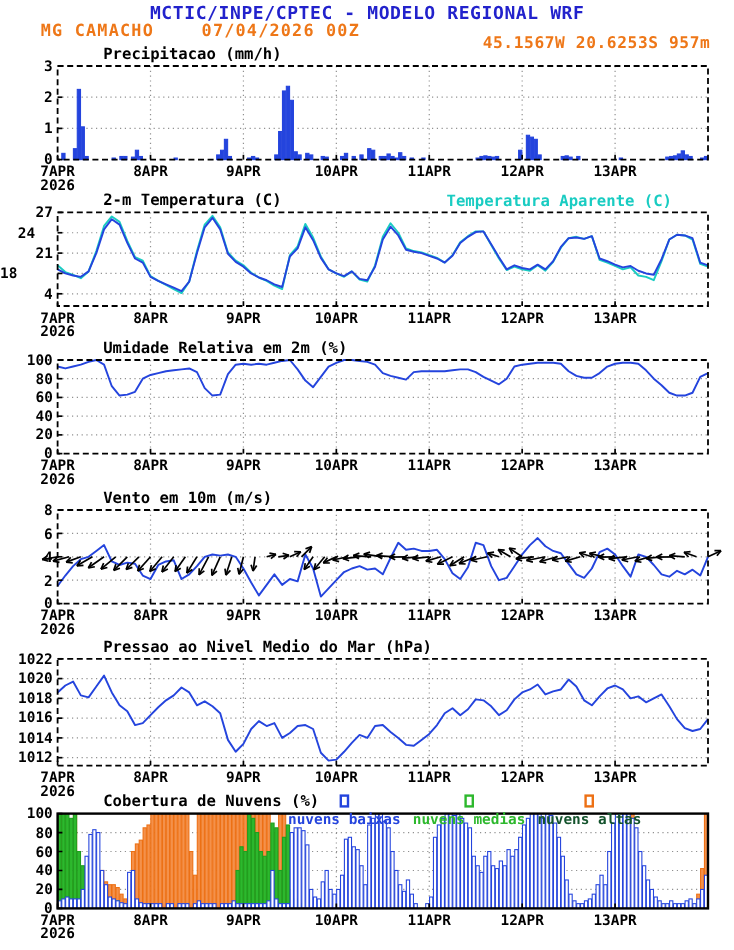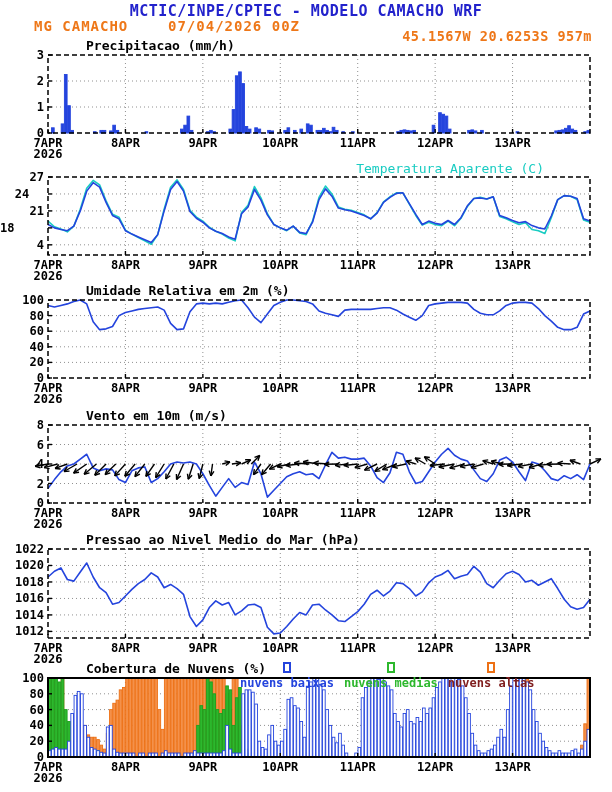--- a/index.html
+++ b/index.html
@@ -7,21 +7,21 @@
          font-family:"DejaVu Sans Mono",monospace;}
   .sheet *{box-sizing:border-box;}
   svg{position:absolute;left:0;top:0;}
   .lbl{position:absolute;font-weight:bold;font-size:12px;color:#000;white-space:nowrap;line-height:1;}
   .hdr-title{position:absolute;left:0;right:0;top:2px;text-align:center;font-weight:bold;
              font-size:15px;letter-spacing:.5px;color:#2222cc;}
   .hdr-station{position:absolute;left:34px;top:18px;font-weight:bold;font-size:14px;letter-spacing:1px;color:#ee7718;}
   .hdr-run{position:absolute;left:168px;top:18px;font-weight:bold;font-size:14px;letter-spacing:1px;color:#ee7718;}
   .hdr-coords{position:absolute;right:20px;top:28px;font-weight:bold;font-size:13.5px;letter-spacing:.5px;color:#ee7718;}
   .ptitle{position:absolute;font-weight:bold;font-size:13px;color:#000000;white-space:nowrap;margin-left:16px;}
-  .aparente{position:absolute;right:68px;top:161px;font-weight:normal;font-size:13px;color:#19ccc2;white-space:nowrap;}
+  .aparente{position:absolute;right:52px;top:161px;font-weight:bold;font-size:13px;color:#19ccc2;white-space:nowrap;}
   .legend{position:absolute;left:240px;top:662px;display:flex;gap:10px;align-items:center;}
   .leg-item{display:flex;align-items:center;gap:3px;font-weight:bold;font-size:12px;white-space:nowrap;flex-direction:column;}
   .leg-box{width:8px;height:11px;background:#fff;border:2px solid;display:inline-block;}
 </style>
 </head>
 <body>
 
 <div class="sheet">
   <svg id="plot-svg" width="612" height="792">
       <line x1="125.42857142857143" x2="125.42857142857143" y1="55" y2="133" stroke="#909090" stroke-width="1" stroke-dasharray="1 3"></line>
@@ -742,40 +742,41 @@
       <span class="lbl" style="left: 22px; width: 52px; text-align: center; top: 761px;">7APR</span>
       <span class="lbl" style="left: 99.4286px; width: 52px; text-align: center; top: 761px;">8APR</span>
       <span class="lbl" style="left: 176.857px; width: 52px; text-align: center; top: 761px;">9APR</span>
       <span class="lbl" style="left: 254.286px; width: 52px; text-align: center; top: 761px;">10APR</span>
       <span class="lbl" style="left: 331.714px; width: 52px; text-align: center; top: 761px;">11APR</span>
       <span class="lbl" style="left: 409.143px; width: 52px; text-align: center; top: 761px;">12APR</span>
       <span class="lbl" style="left: 486.571px; width: 52px; text-align: center; top: 761px;">13APR</span>
       <span class="lbl" style="left: 22px; width: 52px; text-align: center; top: 772px;">2026</span>
     </div>
 
-  <div class="hdr-title">MCTIC/INPE/CPTEC - MODELO CAMACHO WRF</div>
+  <div class="hdr-title">MCTIC/INPE/CPTEC - MODELO REGIONAL WRF</div>
   <div class="hdr-station">MG CAMACHO</div>
   <div class="hdr-run">07/04/2026 00Z</div>
   <div class="hdr-coords">45.1567W 20.6253S 957m</div>
 
   <span class="ptitle" style="left:70px;top:38px">Precipitacao (mm/h)</span>
+  <span class="ptitle" style="left:70px;top:160px">2-m Temperatura (C)</span>
   <span class="ptitle" style="left:70px;top:283px">Umidade Relativa em 2m (%)</span>
   <span class="ptitle" style="left:70px;top:408px">Vento em 10m (m/s)</span>
   <span class="ptitle" style="left:70px;top:532px">Pressao ao Nivel Medio do Mar (hPa)</span>
   <span class="ptitle" style="left:70px;top:661px">Cobertura de Nuvens (%)</span>
 
   <span class="aparente">Temperatura Aparente (C)</span>
 
   <div class="legend">
     <span class="leg-item" style="color:#2444dd">
       <span class="leg-box" style="border-color:#2444dd"></span>
       <span>nuvens baixas</span>
     </span>
     <span class="leg-item" style="color:#2db82d">
       <span class="leg-box" style="border-color:#2db82d"></span>
       <span>nuvens medias</span>
     </span>
-    <span class="leg-item" style="color:#7f1d1d">
+    <span class="leg-item" style="color:#14532d">
       <span class="leg-box" style="border-color:#ed7014"></span>
       <span>nuvens altas</span>
     </span>
   </div>
 </div>
 
 </body></html>

